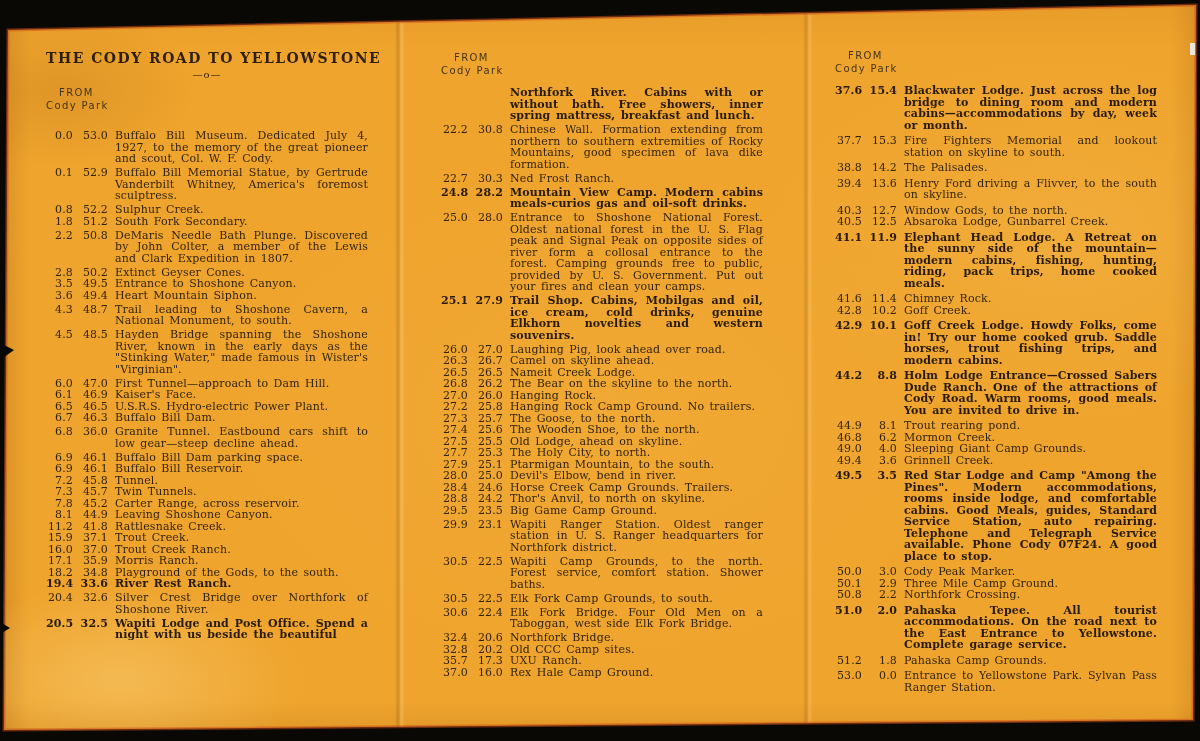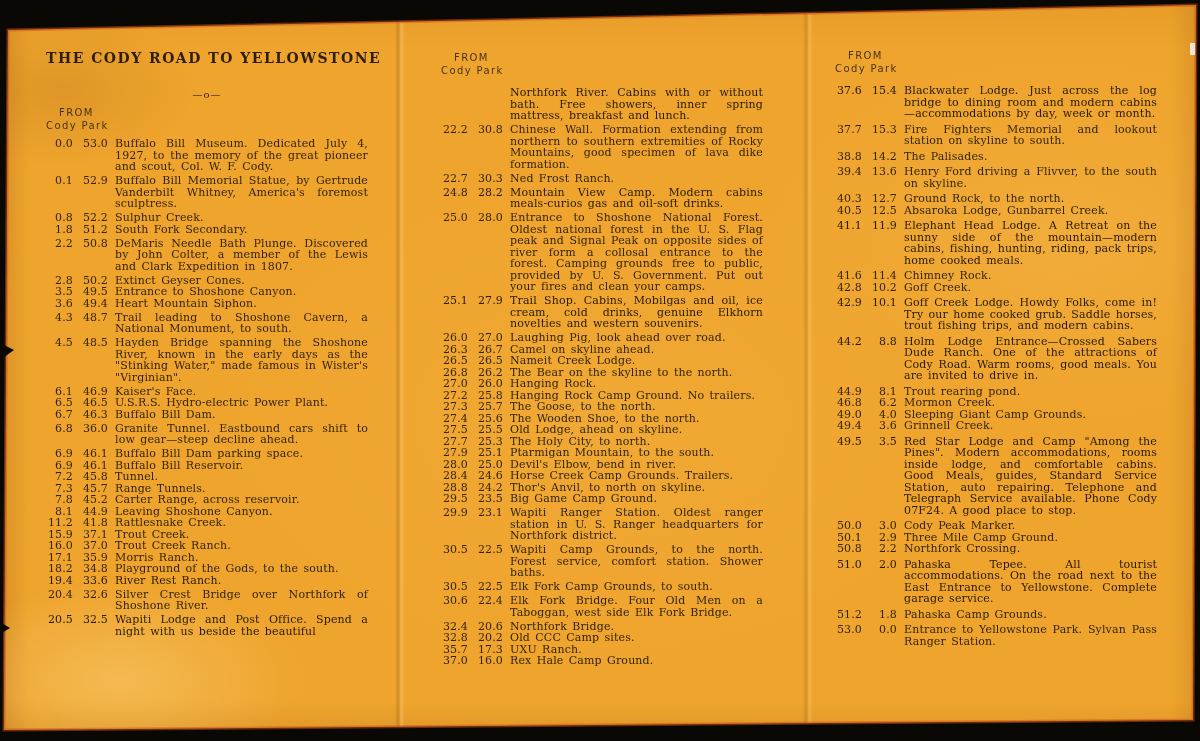--- a/index.html
+++ b/index.html
@@ -18,34 +18,34 @@
       linear-gradient(270deg, rgba(150,85,10,.22) 0, transparent 30px),
       linear-gradient(0deg, rgba(140,80,8,.18) 0, transparent 40px),
       linear-gradient(180deg, rgba(190,110,20,.15) 0, transparent 50px),
       #efa42d;}
   .edge{position:absolute;left:0;top:0;pointer-events:none;}
   .col{position:absolute;width:322px;color:#33240f;font-size:11px;line-height:11.5px;}
   .col1{left:46px;top:50px;}
   .col2{left:441px;top:52px;}
   .col3{left:835px;top:50px;}
   .title{text-align:left;font-weight:bold;font-size:14px;letter-spacing:1.5px;
-         color:#2c1e09;white-space:nowrap;line-height:17px;margin-bottom:22px;}
+         color:#2c1e09;white-space:nowrap;line-height:17px;margin-bottom:2px;}
   .ornament{text-align:center;font-size:10px;line-height:12px;letter-spacing:1px;
             margin-bottom:6px;color:#2c1e09;}
   .col-header{font-family:"DejaVu Sans",sans-serif;font-size:10px;line-height:12.5px;
               letter-spacing:1.4px;color:#46341a;}
   .col-header .l1{margin-left:13px;}
-  .entries{margin-top:6px;}
+  .entries{margin-top:18px;}
   .col2 .entries,.col3 .entries{margin-top:10px;}
   .entry{padding-left:69px;text-indent:-69px;text-align:justify;
          word-spacing:1.6px;letter-spacing:0.15px;}
   .entry .m1{display:inline-block;width:27px;text-align:right;text-indent:0;}
   .entry .m2{display:inline-block;width:31px;text-align:right;text-indent:0;
              margin-left:4px;margin-right:7px;}
-  .entry.bold{font-weight:normal;color:#271a08;}
+  .entry.bold{font-weight:bold;color:#271a08;}
   .spaced{margin:2.5px 0;}
   .col3 .spaced{margin:4px 0;}
 </style>
 </head>
 <body>
 
 <div class="page">
   <div class="paper"></div>
 
   <svg class="edge" width="1200" height="741">
@@ -66,28 +66,29 @@
         <div class="entry spaced"><span class="m1">0.0</span><span class="m2">53.0</span><span class="desc">Buffalo Bill Museum. Dedicated July 4, 1927, to the memory of the great pioneer and scout, Col. W. F. Cody.</span></div>
         <div class="entry spaced"><span class="m1">0.1</span><span class="m2">52.9</span><span class="desc">Buffalo Bill Memorial Statue, by Gertrude Vanderbilt Whitney, America's foremost sculptress.</span></div>
         <div class="entry"><span class="m1">0.8</span><span class="m2">52.2</span><span class="desc">Sulphur Creek.</span></div>
         <div class="entry"><span class="m1">1.8</span><span class="m2">51.2</span><span class="desc">South Fork Secondary.</span></div>
         <div class="entry spaced"><span class="m1">2.2</span><span class="m2">50.8</span><span class="desc">DeMaris Needle Bath Plunge. Discovered by John Colter, a member of the Lewis and Clark Expedition in 1807.</span></div>
         <div class="entry"><span class="m1">2.8</span><span class="m2">50.2</span><span class="desc">Extinct Geyser Cones.</span></div>
         <div class="entry"><span class="m1">3.5</span><span class="m2">49.5</span><span class="desc">Entrance to Shoshone Canyon.</span></div>
         <div class="entry"><span class="m1">3.6</span><span class="m2">49.4</span><span class="desc">Heart Mountain Siphon.</span></div>
         <div class="entry spaced"><span class="m1">4.3</span><span class="m2">48.7</span><span class="desc">Trail leading to Shoshone Cavern, a National Monument, to south.</span></div>
         <div class="entry spaced"><span class="m1">4.5</span><span class="m2">48.5</span><span class="desc">Hayden Bridge spanning the Shoshone River, known in the early days as the "Stinking Water," made famous in Wister's "Virginian".</span></div>
+        <div class="entry"><span class="m1">6.0</span><span class="m2">47.0</span><span class="desc">First Tunnel—approach to Dam Hill.</span></div>
         <div class="entry"><span class="m1">6.1</span><span class="m2">46.9</span><span class="desc">Kaiser's Face.</span></div>
         <div class="entry"><span class="m1">6.5</span><span class="m2">46.5</span><span class="desc">U.S.R.S. Hydro-electric Power Plant.</span></div>
         <div class="entry"><span class="m1">6.7</span><span class="m2">46.3</span><span class="desc">Buffalo Bill Dam.</span></div>
         <div class="entry spaced"><span class="m1">6.8</span><span class="m2">36.0</span><span class="desc">Granite Tunnel. Eastbound cars shift to low gear—steep decline ahead.</span></div>
         <div class="entry"><span class="m1">6.9</span><span class="m2">46.1</span><span class="desc">Buffalo Bill Dam parking space.</span></div>
         <div class="entry"><span class="m1">6.9</span><span class="m2">46.1</span><span class="desc">Buffalo Bill Reservoir.</span></div>
         <div class="entry"><span class="m1">7.2</span><span class="m2">45.8</span><span class="desc">Tunnel.</span></div>
-        <div class="entry"><span class="m1">7.3</span><span class="m2">45.7</span><span class="desc">Range Tunnels.</span></div>
+        <div class="entry"><span class="m1">7.3</span><span class="m2">45.7</span><span class="desc">Twin Tunnels.</span></div>
         <div class="entry"><span class="m1">7.8</span><span class="m2">45.2</span><span class="desc">Carter Range, across reservoir.</span></div>
         <div class="entry"><span class="m1">8.1</span><span class="m2">44.9</span><span class="desc">Leaving Shoshone Canyon.</span></div>
         <div class="entry"><span class="m1">11.2</span><span class="m2">41.8</span><span class="desc">Rattlesnake Creek.</span></div>
         <div class="entry"><span class="m1">15.9</span><span class="m2">37.1</span><span class="desc">Trout Creek.</span></div>
         <div class="entry"><span class="m1">16.0</span><span class="m2">37.0</span><span class="desc">Trout Creek Ranch.</span></div>
         <div class="entry"><span class="m1">17.1</span><span class="m2">35.9</span><span class="desc">Morris Ranch.</span></div>
         <div class="entry"><span class="m1">18.2</span><span class="m2">34.8</span><span class="desc">Playground of the Gods, to the south.</span></div>
         <div class="entry bold"><span class="m1">19.4</span><span class="m2">33.6</span><span class="desc">River Rest Ranch.</span></div>
         <div class="entry spaced"><span class="m1">20.4</span><span class="m2">32.6</span><span class="desc">Silver Crest Bridge over Northfork of Shoshone River.</span></div>
         <div class="entry bold spaced"><span class="m1">20.5</span><span class="m2">32.5</span><span class="desc">Wapiti Lodge and Post Office. Spend a night with us beside the beautiful</span></div>
@@ -135,21 +136,21 @@
   <div class="col col3">
     <div class="col-header">
       <div class="l1">FROM</div>
       <div class="l2">Cody Park</div>
     </div>
     <div class="entries">
         <div class="entry bold spaced"><span class="m1">37.6</span><span class="m2">15.4</span><span class="desc">Blackwater Lodge. Just across the log bridge to dining room and modern cabins—accommodations by day, week or month.</span></div>
         <div class="entry spaced"><span class="m1">37.7</span><span class="m2">15.3</span><span class="desc">Fire Fighters Memorial and lookout station on skyline to south.</span></div>
         <div class="entry"><span class="m1">38.8</span><span class="m2">14.2</span><span class="desc">The Palisades.</span></div>
         <div class="entry spaced"><span class="m1">39.4</span><span class="m2">13.6</span><span class="desc">Henry Ford driving a Flivver, to the south on skyline.</span></div>
-        <div class="entry"><span class="m1">40.3</span><span class="m2">12.7</span><span class="desc">Ground Rock, to the north.</span></div>
+        <div class="entry"><span class="m1">40.3</span><span class="m2">12.7</span><span class="desc">Window Gods, to the north.</span></div>
         <div class="entry"><span class="m1">40.5</span><span class="m2">12.5</span><span class="desc">Absaroka Lodge, Gunbarrel Creek.</span></div>
         <div class="entry bold spaced"><span class="m1">41.1</span><span class="m2">11.9</span><span class="desc">Elephant Head Lodge. A Retreat on the sunny side of the mountain—modern cabins, fishing, hunting, riding, pack trips, home cooked meals.</span></div>
         <div class="entry"><span class="m1">41.6</span><span class="m2">11.4</span><span class="desc">Chimney Rock.</span></div>
         <div class="entry"><span class="m1">42.8</span><span class="m2">10.2</span><span class="desc">Goff Creek.</span></div>
         <div class="entry bold spaced"><span class="m1">42.9</span><span class="m2">10.1</span><span class="desc">Goff Creek Lodge. Howdy Folks, come in! Try our home cooked grub. Saddle horses, trout fishing trips, and modern cabins.</span></div>
         <div class="entry bold spaced"><span class="m1">44.2</span><span class="m2">8.8</span><span class="desc">Holm Lodge Entrance—Crossed Sabers Dude Ranch. One of the attractions of Cody Road. Warm rooms, good meals. You are invited to drive in.</span></div>
         <div class="entry"><span class="m1">44.9</span><span class="m2">8.1</span><span class="desc">Trout rearing pond.</span></div>
         <div class="entry"><span class="m1">46.8</span><span class="m2">6.2</span><span class="desc">Mormon Creek.</span></div>
         <div class="entry"><span class="m1">49.0</span><span class="m2">4.0</span><span class="desc">Sleeping Giant Camp Grounds.</span></div>
         <div class="entry"><span class="m1">49.4</span><span class="m2">3.6</span><span class="desc">Grinnell Creek.</span></div>

